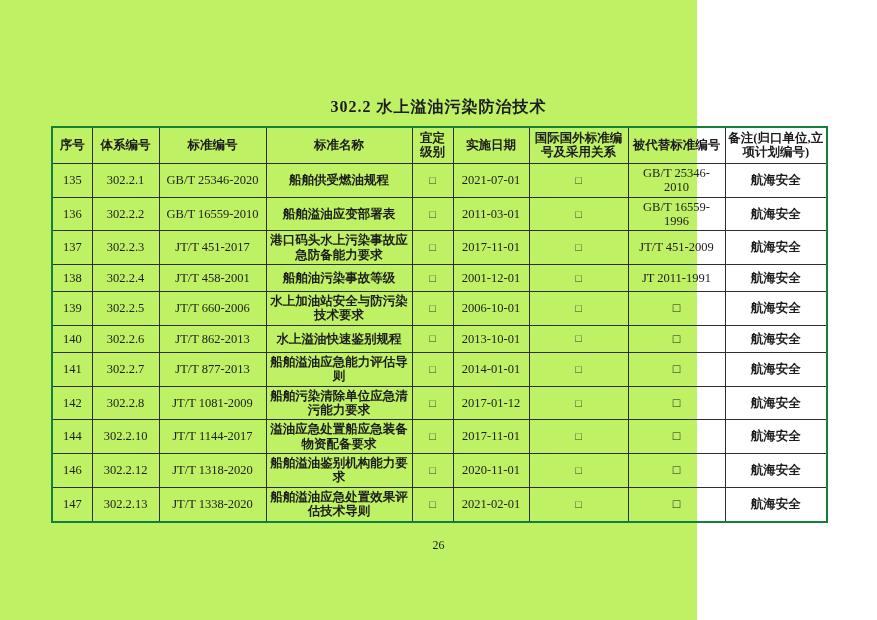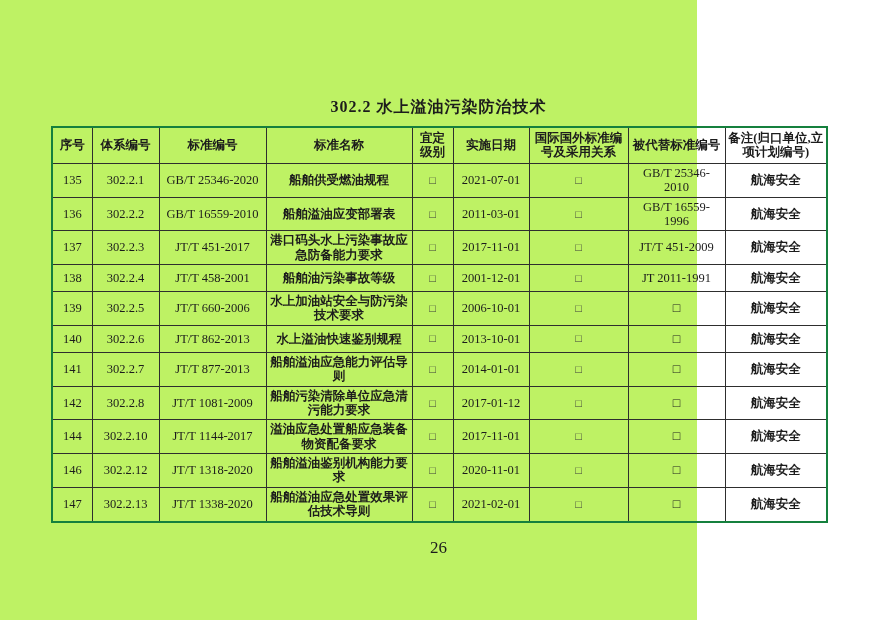--- a/index.html
+++ b/index.html
@@ -83,21 +83,21 @@
   .cell-level, .cell-intl {
     font-size: 11px;
     color: #3a3a3a;
   }
   .page-number {
     position: absolute;
     top: 538px;
     left: 0;
     width: 877px;
     text-align: center;
-    font-size: 17px;
+    font-size: 12px;
     color: #1c1c1c;
   }
 </style>
 </head>
 <body>
 
 <div class="page">
 
   <div class="doc-title">302.2 水上溢油污染防治技术</div>
 

